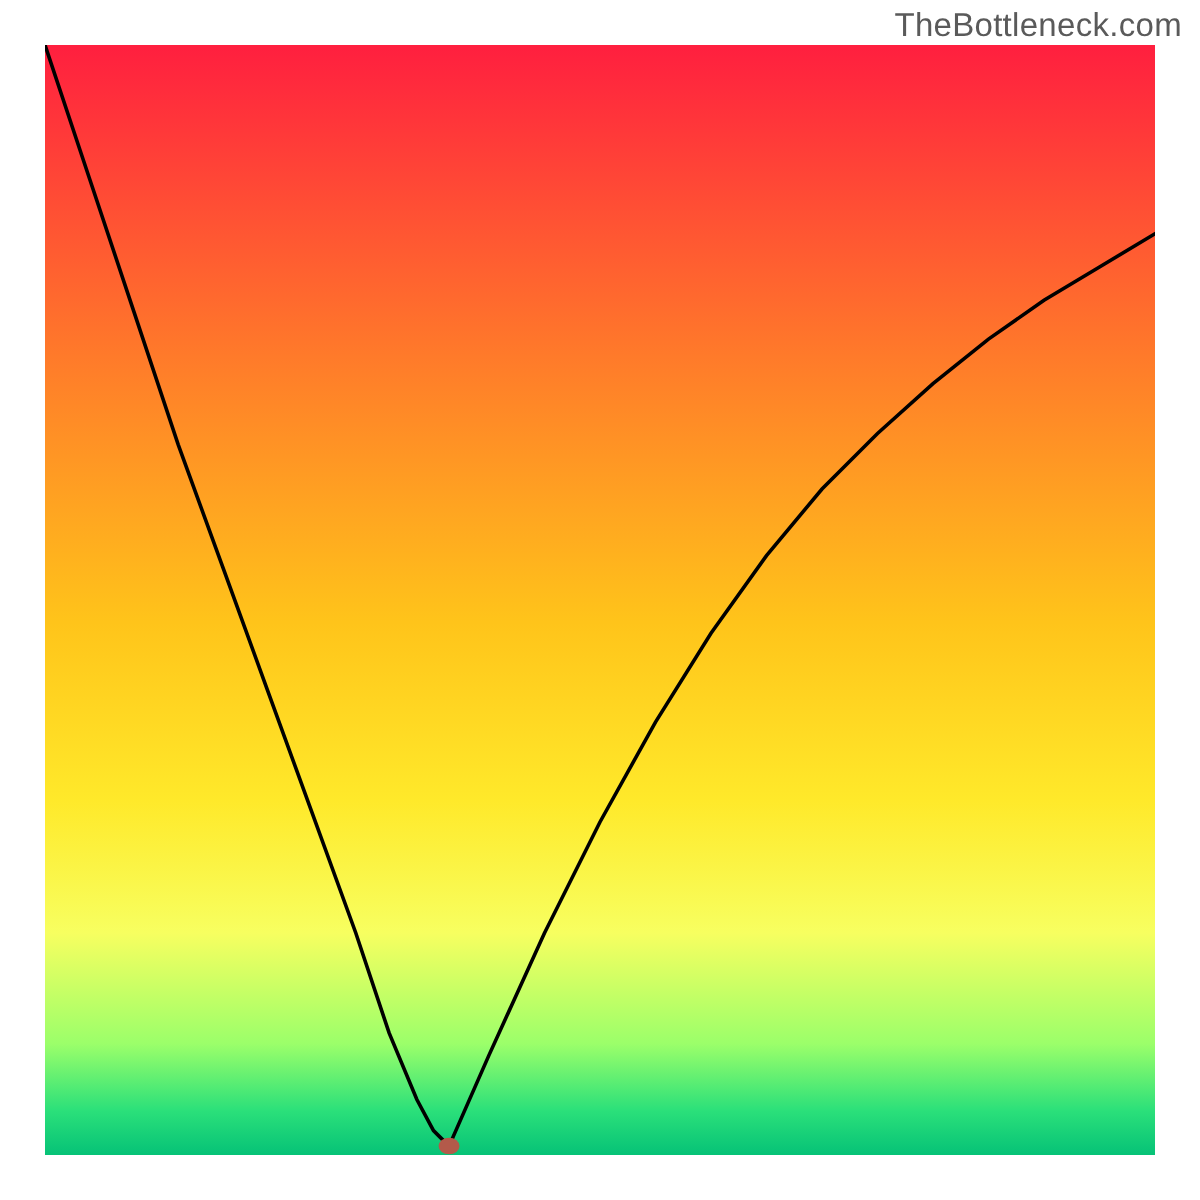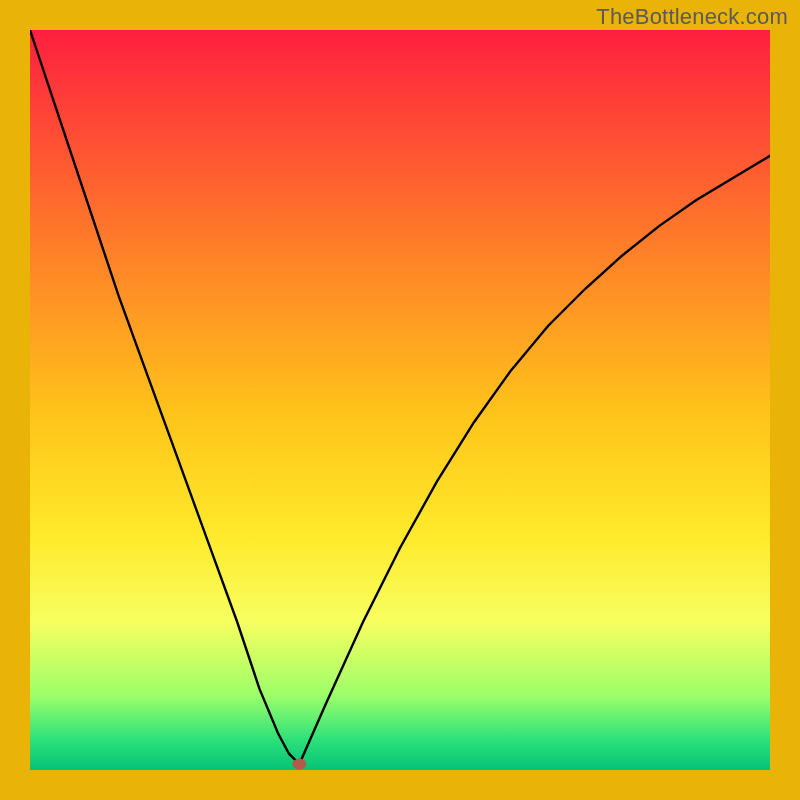--- a/index.html
+++ b/index.html
@@ -7,21 +7,21 @@
     padding: 0;
     width: 800px;
     height: 800px;
     background: #000;
     font-family: Arial, Helvetica, sans-serif;
   }
   .frame {
     position: relative;
     width: 800px;
     height: 800px;
-    background: #eab308;
+    background: #ffffff;
   }
   .watermark {
     position: absolute;
     top: 4px;
     right: 12px;
     color: #5a5a5a;
     font-size: 22px;
     letter-spacing: 0.2px;
     font-weight: 500;
     user-select: none;

